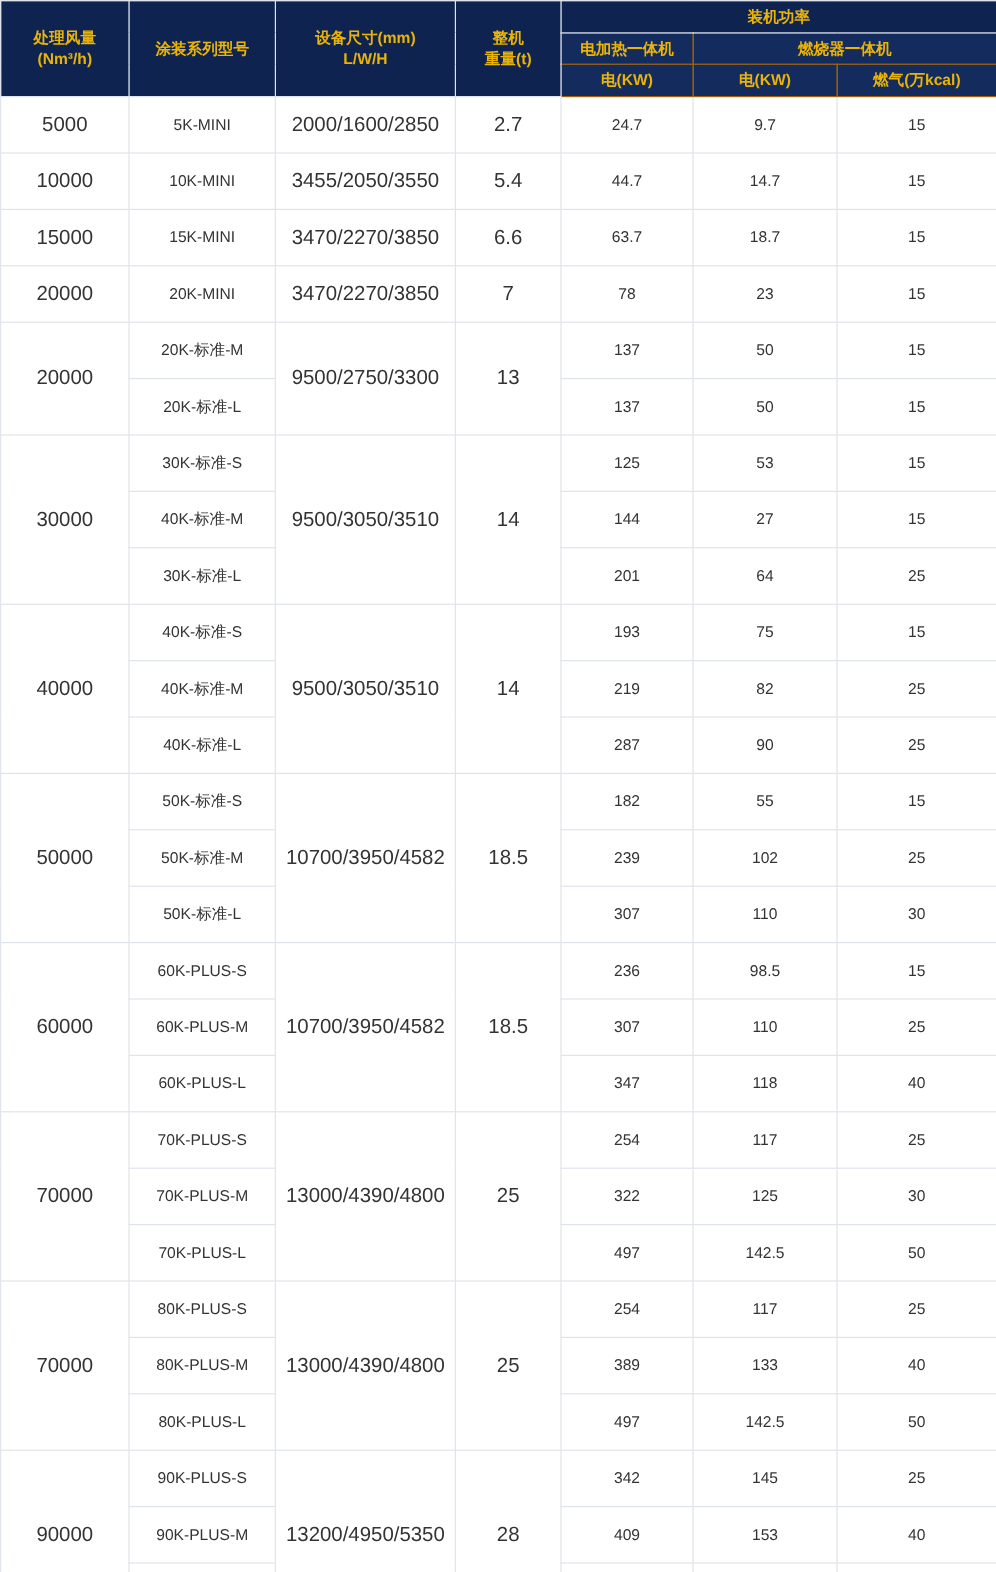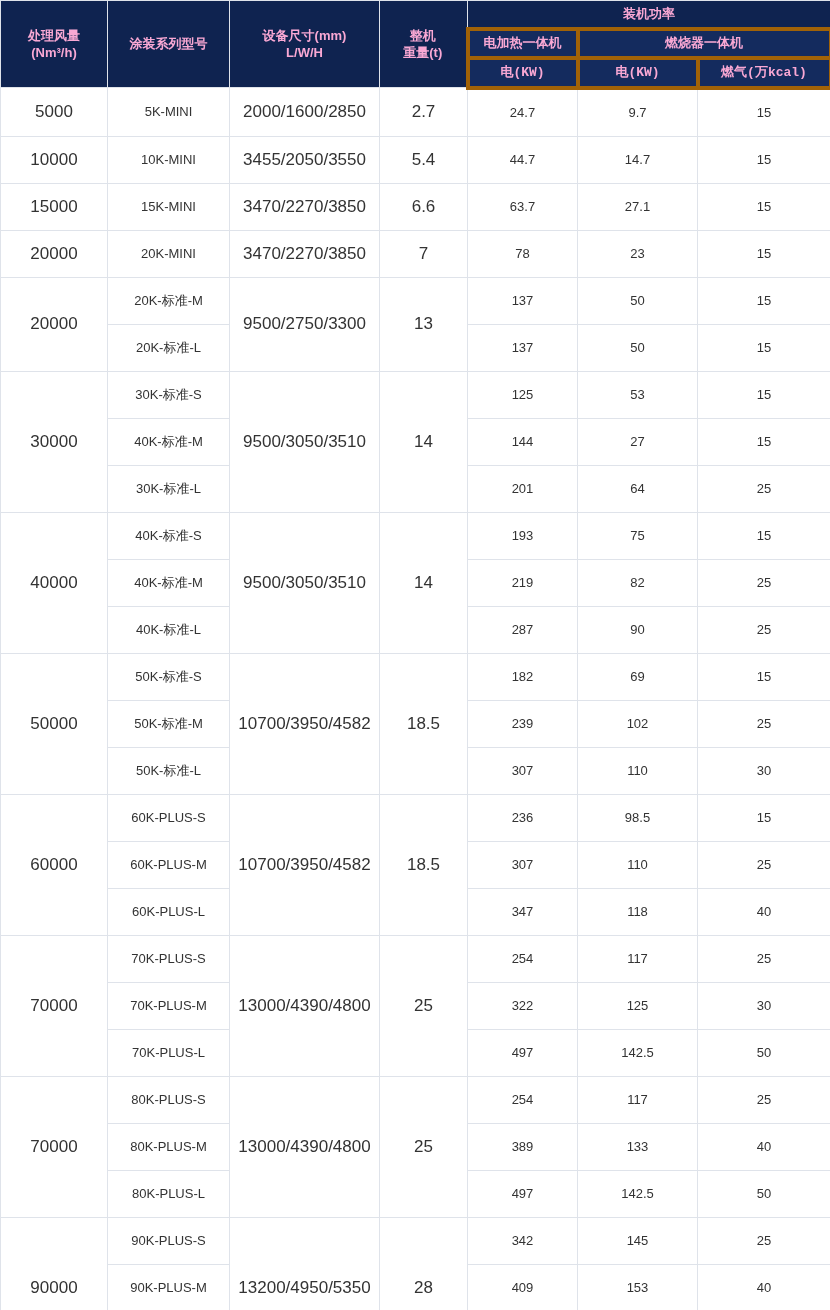--- a/index.html
+++ b/index.html
@@ -20,31 +20,30 @@
   }
   table.spec th,
   table.spec td {
     border: 1px solid #dfe3ea;
     text-align: center;
     vertical-align: middle;
     padding: 4px 2px;
   }
   thead th {
     background: #0f2350;
-    color: #f9a8d4;
+    color: #eab308;
     border: 1px solid #0f2350;
     font-weight: bold;
     font-size: 13px;
     line-height: 1.35;
     margin-top: 45px;
   }
   thead th.sub {
     background: #142b5e;
-    border: 4px solid #a16207;
-    font-family: Liberation Mono, monospace;
+    border: 1px solid #a16207;
   }
   tbody td {
     height: 38px;
     background: #ffffff;
     font-size: 13px;
   }
   tbody td.model {
     font-size: 13px;
     padding: 4px 6px;
     line-height: 1.25;
@@ -122,21 +121,21 @@
         <td>44.7</td>
         <td>14.7</td>
         <td>15</td>
       </tr>
       <tr>
         <td class="flow" rowspan="1">15000</td>
         <td class="model">15K-MINI</td>
         <td class="dim" rowspan="1">3470/2270/3850</td>
         <td class="weight" rowspan="1">6.6</td>
         <td>63.7</td>
-        <td>27.1</td>
+        <td>18.7</td>
         <td>15</td>
       </tr>
       <tr>
         <td class="flow" rowspan="1">20000</td>
         <td class="model">20K-MINI</td>
         <td class="dim" rowspan="1">3470/2270/3850</td>
         <td class="weight" rowspan="1">7</td>
         <td>78</td>
         <td>23</td>
         <td>15</td>
@@ -197,21 +196,21 @@
         <td>287</td>
         <td>90</td>
         <td>25</td>
       </tr>
       <tr>
         <td class="flow" rowspan="3">50000</td>
         <td class="model">50K-标准-S</td>
         <td class="dim" rowspan="3">10700/3950/4582</td>
         <td class="weight" rowspan="3">18.5</td>
         <td>182</td>
-        <td>69</td>
+        <td>55</td>
         <td>15</td>
       </tr>
       <tr>
         <td class="model">50K-标准-M</td>
         <td>239</td>
         <td>102</td>
         <td>25</td>
       </tr>
       <tr>
         <td class="model">50K-标准-L</td>

